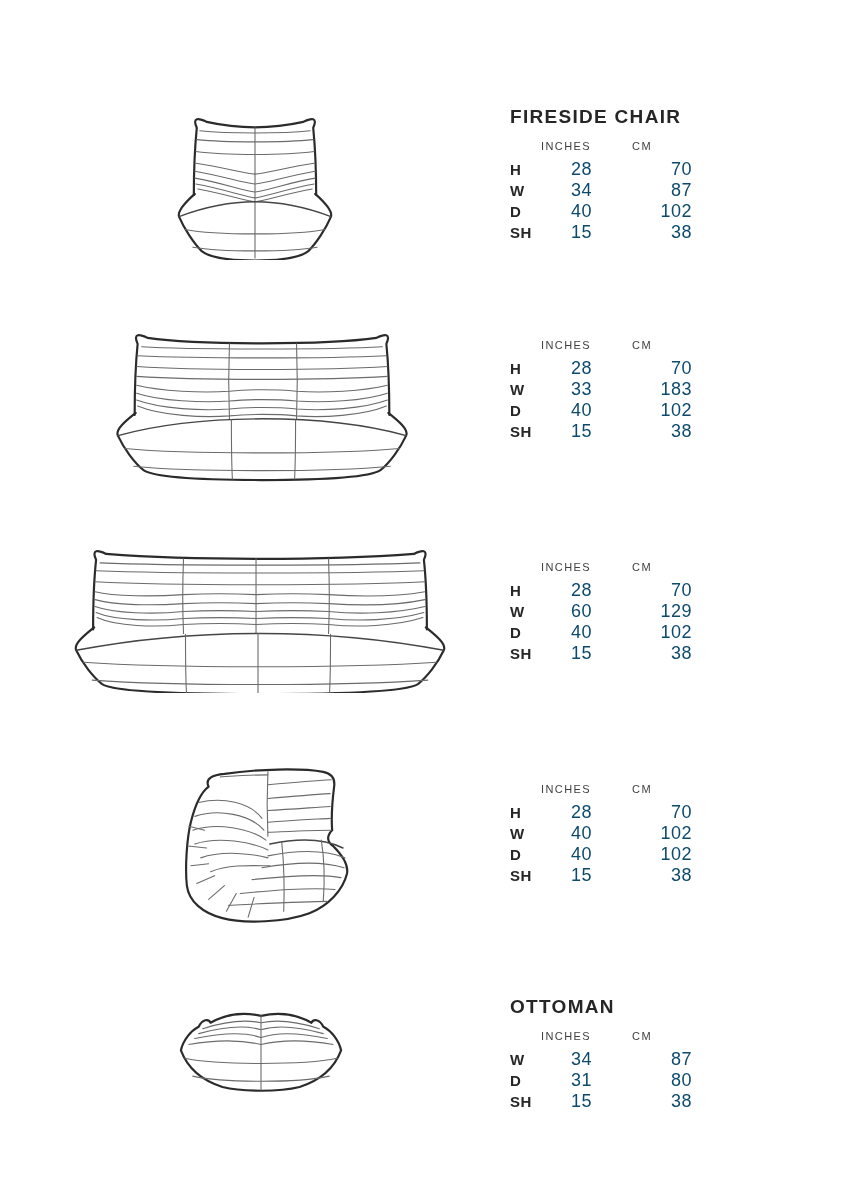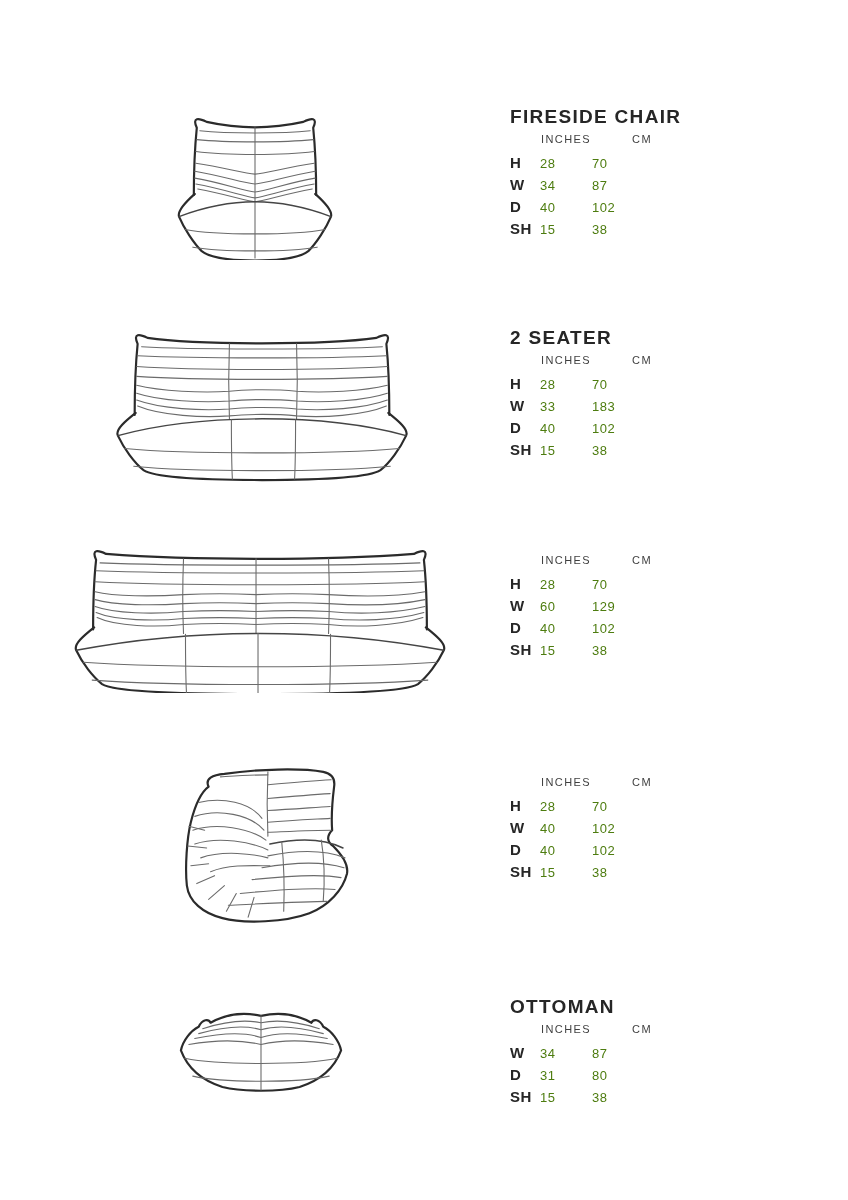--- a/index.html
+++ b/index.html
@@ -3,26 +3,26 @@
 <meta charset="utf-8">
 <style>
   html,body{margin:0;padding:0;background:#ffffff;}
   body{font-family:"Liberation Sans", sans-serif;}
   .page{position:relative;width:848px;height:1200px;background:#ffffff;overflow:hidden;}
   .art{position:absolute;}
   .art svg{display:block;}
   .spec{position:absolute;left:510px;width:230px;}
   .spec-title{font-size:19px;font-weight:bold;letter-spacing:1.3px;color:#262626;line-height:22px;white-space:nowrap;}
   .cols{display:grid;grid-template-columns:30px 52px 100px;align-items:baseline;}
-  .head{margin-top:4px;line-height:14px;}
+  .head{margin-top:11px;line-height:14px;}
   .unit{font-size:11px;letter-spacing:1.4px;color:#3f3f3f;text-align:center;white-space:nowrap;}
   .rows{margin-top:6px;}
   .row{line-height:21px;}
   .lab{font-size:15px;font-weight:bold;color:#262626;letter-spacing:0.5px;}
-  .val{font-size:13px;color:#4d7c0f;text-align:left;letter-spacing:0.5px;}
+  .val{font-size:18px;color:#0c4a6e;text-align:right;letter-spacing:0.5px;}
   .outer{fill:none;stroke:#2b2b2b;stroke-width:2.2;stroke-linecap:round;stroke-linejoin:round;}
   .mid{fill:none;stroke:#454545;stroke-width:1.5;stroke-linecap:round;stroke-linejoin:round;}
   .inner{fill:none;stroke:#6b6b6b;stroke-width:1.1;stroke-linecap:round;stroke-linejoin:round;}
 </style>
 </head>
 <body>
 
 <div class="page">
 
   <div>
@@ -92,21 +92,20 @@
         <path class="inner" d="M29,79 C53,89 96,91 122,89 C140,87 170,87 190,89 C216,91 257,89 281,79"></path>
         <path class="outer" d="M27,86 C17,94 6,103 9,109 C15,122 26,137 35,144 C47,152 95,154 155,154 C215,154 263,152 275,144 C284,137 295,122 301,109 C304,103 293,94 283,86"></path>
         <path class="mid" d="M9,109 C60,95 110,92 155,92 C200,92 250,95 301,109"></path>
         <path class="inner" d="M124,93 C124,112 124,135 125,153"></path>
         <path class="inner" d="M189,93 C189,112 189,135 188,153"></path>
         <path class="inner" d="M16,122 C80,128 230,128 294,122"></path>
         <path class="inner" d="M25,140 C85,146 225,146 285,140"></path>
       </svg>
     </div>
     <div class="spec" style="top:327px;">
-      <div class="spec-title">2 SEATER</div>
       <div class="cols head">
         <span></span>
         <span class="unit">INCHES</span>
         <span class="unit">CM</span>
       </div>
       <div class="rows">
         <div class="cols row">
           <span class="lab">H</span>
           <span class="val">28</span>
           <span class="val">70</span>

